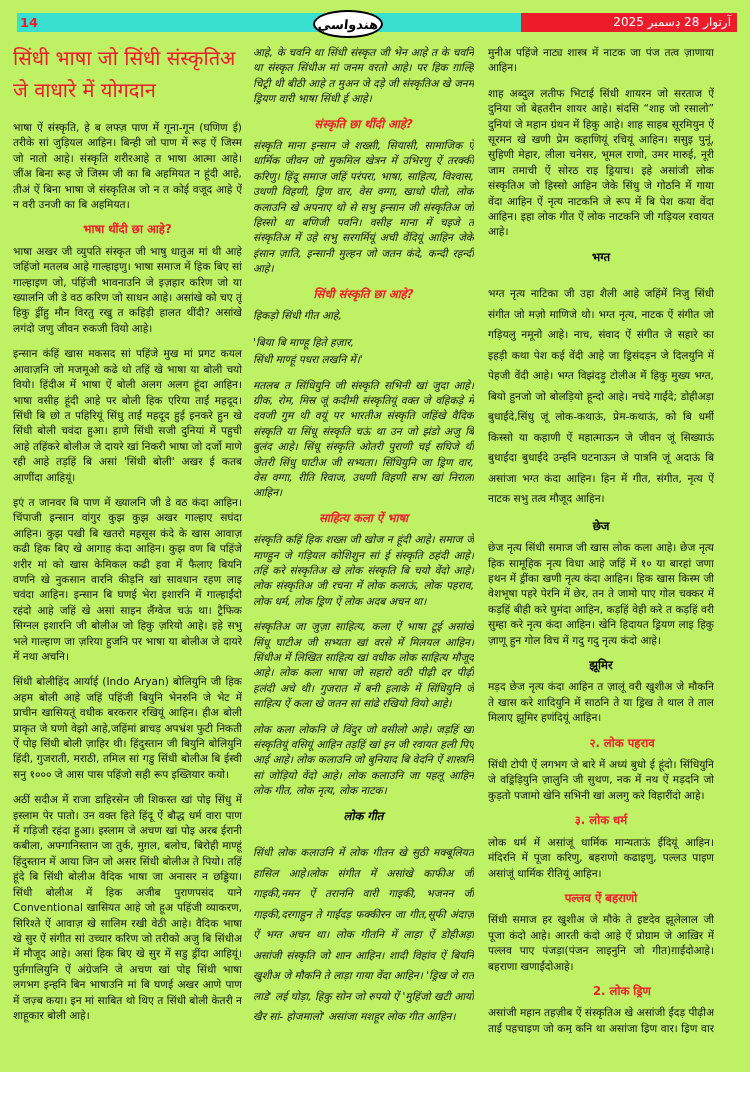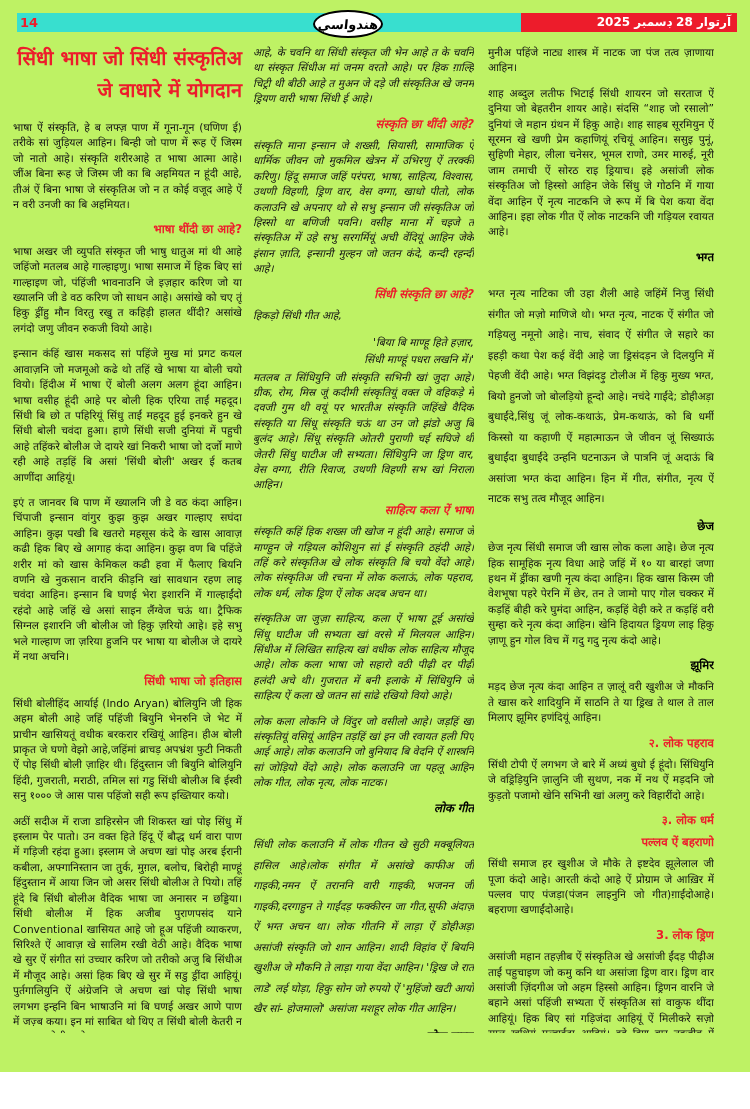--- a/index.html
+++ b/index.html
@@ -20,56 +20,56 @@
     position:absolute;left:504px;top:0;width:216px;height:19px;
     background:var(--red);
   }
   .page-num{
     position:absolute;left:3px;top:1px;
     font-size:13px;font-weight:bold;color:var(--red);
     line-height:17px;
   }
   .date-line{
     position:absolute;right:6px;top:1px;
-    font-size:12px;font-weight:bold;color:#ffffff;
+    font-size:12px;font-weight:normal;color:#ffffff;
     line-height:17px;direction:rtl;white-space:nowrap;
   }
   .masthead-oval{
     position:absolute;left:296px;top:-3px;width:66px;height:24px;
     background:#ffffff;border:2px solid #000000;border-radius:50%;
     display:flex;align-items:center;justify-content:center;
   }
   .masthead-oval span{
     font-size:13px;font-weight:bold;color:#000;direction:rtl;
     transform:skewX(-6deg);white-space:nowrap;
   }
   
   .headline{
     position:absolute;left:13px;top:42px;width:229px;height:70px;
-    color:var(--red);font-weight:bold;font-size:20px;line-height:32px;
-    text-align:right;
+    color:var(--red);font-weight:normal;font-size:20px;line-height:32px;
+    text-align:left;
   }
   
   .col{
     position:absolute;top:45px;bottom:39px;
     overflow:hidden;
     font-size:10.6px;line-height:15.4px;color:#111;
     text-align:justify;
   }
   .col1{left:13px;width:229px;top:120px;}
   .col2{left:253px;width:221px;font-style:italic;}
   .col3{left:488px;width:226px;}
   .para{margin:0 0 10px 0;}
   .para.loose{line-height:20.5px;margin-top:18px;}
-  .h{font-weight:bold;font-size:11.6px;margin:2px 0 6px 0;text-align:right;}
+  .h{font-weight:bold;font-size:11.6px;margin:2px 0 6px 0;text-align:center;}
   .h.red{color:var(--red);}
   .h.black{color:#000;}
   .h.num{padding-left:42px;}
   .verse{
-    margin:2px 0 2px 0;text-align:right;white-space:pre-line;
+    margin:2px 0 10px 0;text-align:left;white-space:pre-line;
     line-height:17px;
   }
   
   .footer-red{
     position:absolute;left:18px;top:1075px;width:349px;height:23px;
     background:var(--red);
   }
   .footer-cyan{
     position:absolute;left:367px;top:1075px;width:345px;height:23px;
     background:var(--cyan);
@@ -93,21 +93,20 @@
   </div>
 
   <div class="headline">सिंधी भाषा जो सिंधी संस्कृतिअ जे वाधारे में योगदान</div>
 
   <div class="col col1" id="col-0">
       <div class="para">भाषा ऐं संस्कृति, हे ब लफ्ज़ पाण में गूना-गून (घणिण ई) तरीके सां जुड़ियल आहिन। बिन्ही जो पाण में रूह ऐं जिस्म जो नातो आहे। संस्कृति शरीरआहे त भाषा आत्मा आहे। जींअ बिना रूह जे जिस्म जी का बि अहमियत न हूंदी आहे, तीअं ऐं बिना भाषा जे संस्कृतिअ जो न त कोई वजूद आहे ऐं न वरी उनजी का बि अहमियत।</div>
       <div class="h red">भाषा थींदी छा आहे?</div>
       <div class="para">भाषा अखर जी व्युपति संस्कृत जी भाषु धातुअ मां थी आहे जहिंजो मतलब आहे गाल्हाइणु। भाषा समाज में हिक बिए सां गाल्हाइण जो, पंहिंजी भावनाउनि जे इज़हार करिण जो या ख्यालनि जी डे वठ करिण जो साधन आहे। असांखे को चए तूं हिकु ड्रींहु मौन विरतु रखु त कहिड़ी हालत थींदी? असांखे लगंदो जणु जीवन रुकजी वियो आहे।</div>
       <div class="para">इन्सान कंहिं खास मकसद सां पहिंजे मुख मां प्रगट कयल आवाज़नि जो मजमूओ कढे थो तहिं खे भाषा या बोली चयो वियो। हिंदीअ में भाषा ऐं बोली अलग अलग हूंदा आहिन। भाषा वसीह हूंदी आहे पर बोली हिक एरिया ताईं महदूद। सिंधी बि छो त पहिरियूं सिंधु ताईं महदूद हुई इनकरे हुन खे सिंधी बोली चवंदा हुआ। हाणे सिंधी सजी दुनियां में पहुची आहे तहिंकरे बोलीअ जे दायरे खां निकरी भाषा जो दर्जो माणे रही आहे तड़हिं बि असां 'सिंधी बोली' अखर ई कतब आणींदा आहियूं।</div>
       <div class="para">इएं त जानवर बि पाण में ख्यालनि जी डे वठ कंदा आहिन। चिंपाजी इन्सान वांगुर कुझ कुझ अखर गाल्हाए सघंदा आहिन। कुझ पखी बि खतरो महसूस कंदे के खास आवाज़ कढी हिक बिए खे आगाह कंदा आहिन। कुझ वण बि पहिंजे शरीर मां को खास केमिकल कढी हवा में फैलाए बियनि वणनि खे नुकसान वारनि कीड़नि खां सावधान रहण लाइ चवंदा आहिन। इन्सान बि घणई भेरा इशारनि में गाल्हाईंदो रहंदो आहे जहिं खे असां साइन लैंग्वेज चऊं था। ट्रैफिक सिग्नल इशारनि जी बोलीअ जो हिकु ज़रियो आहे। इहे सभु भले गाल्हाण जा ज़रिया हुजनि पर भाषा या बोलीअ जे दायरे में नथा अचनि।</div>
-      <div class="h red">सिंधी भाषा जो इतिहास</div>
       <div class="para">सिंधी बोलीहिंद आर्याई (Indo Aryan) बोलियुनि जी हिक अहम बोली आहे जहिं पहिंजी बियुनि भेनरुनि जे भेट में प्राचीन खासियतूं वधीक बरकरार रखियूं आहिन। हीअ बोली प्राकृत जे घणो वेझो आहे,जहिंमां ब्राचड़ अपभ्रंश फुटी निकती ऐं पोइ सिंधी बोली ज़ाहिर थी। हिंदुस्तान जी बियुनि बोलियुनि हिंदी, गुजराती, मराठी, तमिल सां गडु सिंधी बोलीअ बि ईस्वी सनु १००० जे आस पास पहिंजो सही रूप इख्तियार कयो।</div>
       <div class="para">अठीं सदीअ में राजा डाहिरसेन जी शिकस्त खां पोइ सिंधु में इस्लाम पेर पातो। उन वक्त हिते हिंदू ऐं बौद्ध धर्म वारा पाण में गड़िजी रहंदा हुआ। इस्लाम जे अचण खां पोइ अरब ईरानी कबीला, अफ्गानिस्तान जा तुर्क, मुग़ल, बलोच, बिरोही माण्हूं हिंदुस्तान में आया जिन जो असर सिंधी बोलीअ ते पियो। तहिं हूंदे बि सिंधी बोलीअ वैदिक भाषा जा अनासर न छड्डिया। सिंधी बोलीअ में हिक अजीब पुराणपसंद याने Conventional खासियत आहे जो हूअ पहिंजी व्याकरण, सिरिश्ते ऐं आवाज़ खे सालिम रखी वेठी आहे। वैदिक भाषा खे सुर ऐं संगीत सां उच्चार करिण जो तरीको अजु बि सिंधीअ में मौजूद आहे। असां हिक बिए खे सुर में सडु ड्रींदा आहियूं। पुर्तगालियुनि ऐं अंग्रेजनि जे अचण खां पोइ सिंधी भाषा लगभग इन्हनि बिन भाषाउनि मां बि घणई अखर आणे पाण में जज़्ब कया। इन मां साबित थो थिए त सिंधी बोली केतरी न शाहूकार बोली आहे।</div>
       <div class="para">सिंधी बोली संस्कृत ऐं अरबी बोलीअ खां पिण कदीम आहे। इन ते अलगु अलगु विद्वाननि जा अलगु अलगु राया थी सघनि था। किन विद्वाननि जो चवणु आहे त सिंधीअ संस्कृत मां जनम वरतो</div>
     </div>
   <div class="col col2" id="col-1">
       <div class="para">आहे, के चवनि था सिंधी संस्कृत जी भेन आहे त के चवनि था संस्कृत सिंधीअ मां जनम वरतो आहे। पर हिक ग़ाल्हि चिट्री थी बीठी आहे त मुअन जे दड़े जी संस्कृतिअ खे जनम ड्रियण वारी भाषा सिंधी ई आहे।</div>
       <div class="h red">संस्कृति छा थींदी आहे?</div>
       <div class="para">संस्कृति माना इन्सान जे शख्सी, सियासी, सामाजिक ऐं धार्मिक जीवन जो मुकमिल खेत्रन में उभिरणु ऐं तरक्की करिणु। हिंदू समाज जहिं परंपरा, भाषा, साहित्य, विश्वास, उथणी विहणी, ड्रिण वार, वेस वग्गा, खाधो पीतो, लोक कलाउनि खे अपनाए थो से सभु इन्सान जी संस्कृतिअ जो हिस्सो था बणिजी पवनि। वसीह माना में चइजे त संस्कृतिअ में उहे सभु सरगर्मियूं अची वेंदियूं आहिन जेके इंसान ज़ाति, इन्सानी मुल्हन जो जतन कंदे, कन्दी रहन्दी आहे।</div>
       <div class="h red">सिंधी संस्कृति छा आहे?</div>
       <div class="para">हिकड़ो सिंधी गीत आहे,</div>
@@ -128,22 +127,23 @@
       <div class="para">शाह अब्दुल लतीफ भिटाई सिंधी शायरन जो सरताज ऐं दुनिया जो बेहतरीन शायर आहे। संदसि “शाह जो रसालो” दुनियां जे महान ग्रंथन में हिकु आहे। शाह साहब सूरमियुन ऐं सूरमन खे खणी प्रेम कहाणियूं रचियूं आहिन। ससुइ पुनूं, सुहिणी मेहार, लीला चनेसर, भूमल राणो, उमर मारुई, नूरी जाम तमाची ऐं सोरठ राइ ड्रियाच। इहे असांजी लोक संस्कृतिअ जो हिस्सो आहिन जेके सिंधु जे गोठनि में गाया वेंदा आहिन ऐं नृत्य नाटकनि जे रूप में बि पेश कया वेंदा आहिन। इहा लोक गीत ऐं लोक नाटकनि जी गड़ियल रवायत आहे।</div>
       <div class="h black">भग्त</div>
       <div class="para loose">भग्त नृत्य नाटिका जी उहा शैली आहे जहिंमें निजु सिंधी संगीत जो मज़ो माणिजे थो। भग्त नृत्य, नाटक ऐं संगीत जो गड़ियलु नमूनो आहे। नाच, संवाद ऐं संगीत जे सहारे का इहड़ी कथा पेश कई वेंदी आहे जा ड्रिसंदड़न जे दिलयुनि में पेहजी वेंदी आहे। भग्त विझंदड़ु टोलीअ में हिकु मुख्य भग्त, बियो हुनजो जो बोलड़ियो हून्दो आहे। नचंदे गाईंदे; डोहीअड़ा बुधाईंदे,सिंधु जूं लोक-कथाऊं, प्रेम-कथाऊं, को बि धर्मी किस्सो या कहाणी ऐं महात्माऊन जे जीवन जूं सिख्याऊं बुधाईंदा बुधाईंदे उन्हनि घटनाऊन जे पात्रनि जूं अदाऊं बि असांजा भग्त कंदा आहिन। हिन में गीत, संगीत, नृत्य ऐं नाटक सभु तत्व मौजूद आहिन।</div>
       <div class="h black">छेज</div>
       <div class="para">छेज नृत्य सिंधी समाज जी खास लोक कला आहे। छेज नृत्य हिक सामूहिक नृत्य विधा आहे जहिं में १० या बारहां जणा हथन में ड्रींका खणी नृत्य कंदा आहिन। हिक खास किस्म जी वेशभूषा पहरे पेरनि में छेर, तन ते जामो पाए गोल चक्कर में कड़हिं बीही करे घुमंदा आहिन, कड़हिं वेही करे त कड़हिं वरी सुम्हा करे नृत्य कंदा आहिन। खेनि हिदायत ड्रियण लाइ हिकु ज़ाणू हुन गोल विच में गदु गदु नृत्य कंदो आहे।</div>
       <div class="h black">झूमिर</div>
       <div class="para">मड़द छेज नृत्य कंदा आहिन त ज़ालूं वरी खुशीअ जे मौकनि ते खास करे शादियुनि में साठनि ते या ड्रिख ते थाल ते ताल मिलाए झूमिर हणंदियूं आहिन।</div>
       <div class="h red num">२.   लोक पहराव</div>
       <div class="para">सिंधी टोपी ऐं लगभग जे बारे में अध्यं बुधो ई हूंदो। सिंधियुनि जे वड्रिड़ियुनि ज़ालुनि जी सुथण, नक में नथ ऐं मड़दनि जो कुड़तो पजामो खेनि सभिनी खां अलगु करे विहारींदो आहे।</div>
       <div class="h red">३. लोक धर्म</div>
+      <div class="para">लोक धर्म में असांजूं धार्मिक मान्यताऊं ईंदियूं आहिन। मंदिरनि में पूजा करिणु, बहराणो कढाइणु, पल्लउ पाइण असांजूं धार्मिक रीतियूं आहिन।</div>
       <div class="h red">पल्लव ऐं बहराणो</div>
       <div class="para">सिंधी समाज हर खुशीअ जे मौके ते इष्टदेव झूलेलाल जी पूजा कंदो आहे। आरती कंदो आहे ऐं प्रोग्राम जे आख़िर में पल्लव पाए पंजड़ा(पंजन लाइनुनि जो गीत)ग़ाईंदोआहे। बहराणा खणाईंदोआहे।</div>
-      <div class="h red num">3.  लोक ड्रिण</div>
+      <div class="h red num">2.  लोक ड्रिण</div>
       <div class="para">असांजी महान तहज़ीब ऐं संस्कृतिअ खे असांजी ईंदड़ पीढ़ीअ ताईं पहुचाइण जो कमु कनि था असांजा ड्रिण वार। ड्रिण वार असांजी ज़िंदगीअ जो अहम हिस्सो आहिन। ड्रिणन वारनि जे बहाने असां पहिंजी सभ्यता ऐं संस्कृतिअ सां वाकुफ थींदा आहियूं। हिक बिए सां गड़िजंदा आहियूं ऐं मिलीकरे सज़ो साल खुशियूं मल्हाईंदा आहियूं। इहे ड्रिण वार तहज़ीब ऐं परंपराउनि सां गडु असां लाइ खुशियुनि जा खज़ाना बि खणी अचनि था। हर ड्रिण वार खे पहिंजी नौजवान टहीअ खे समझाइण लाइ असांखे भाषा जो ई सहारो वठिणो पवंदो आहे।</div>
     </div>
 
   <div class="footer-red"></div>
   <div class="footer-cyan"></div>
 
 </div>
 
 </body></html>

